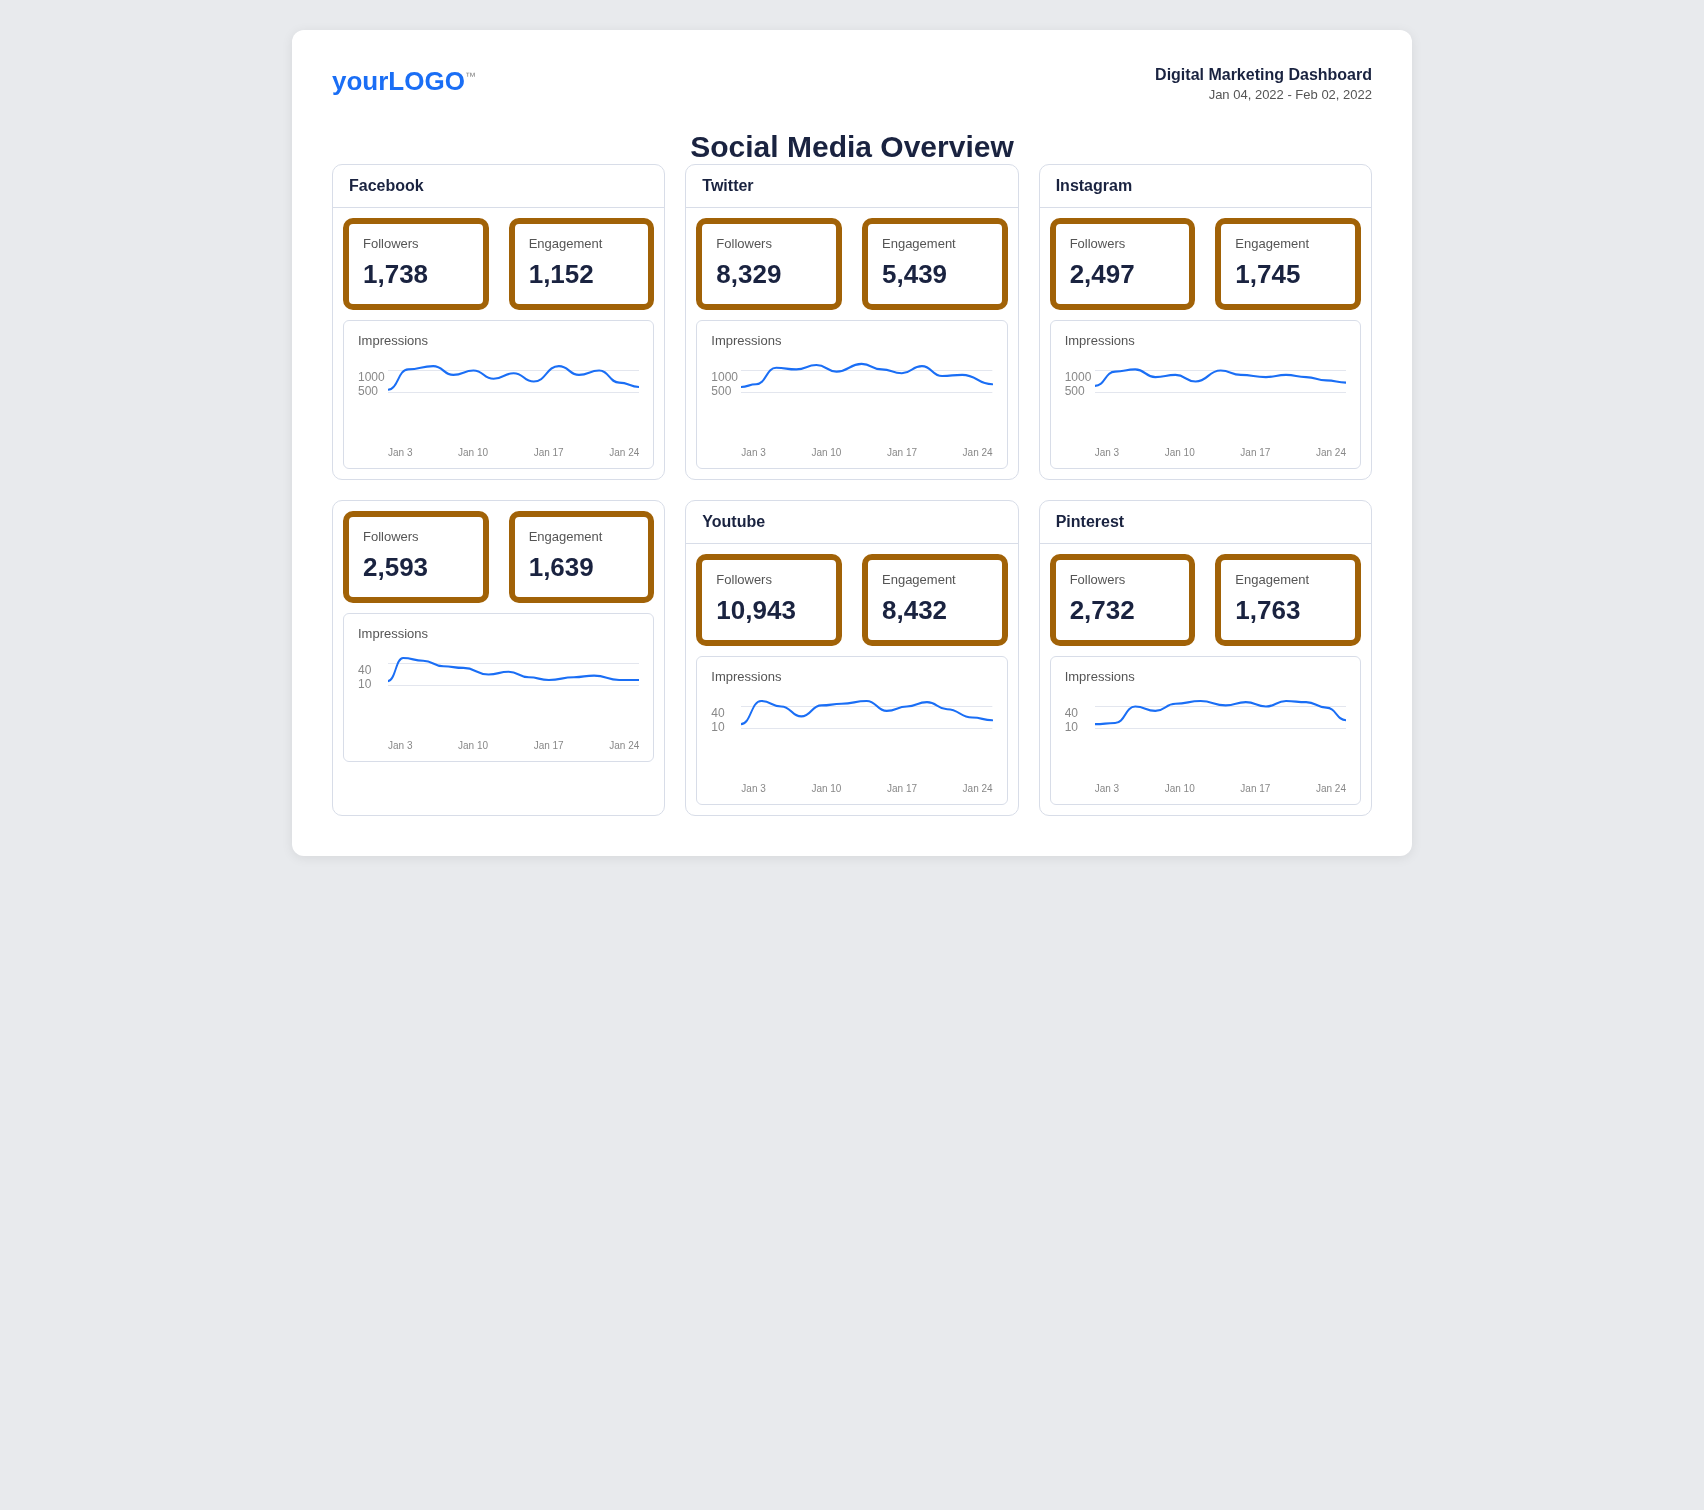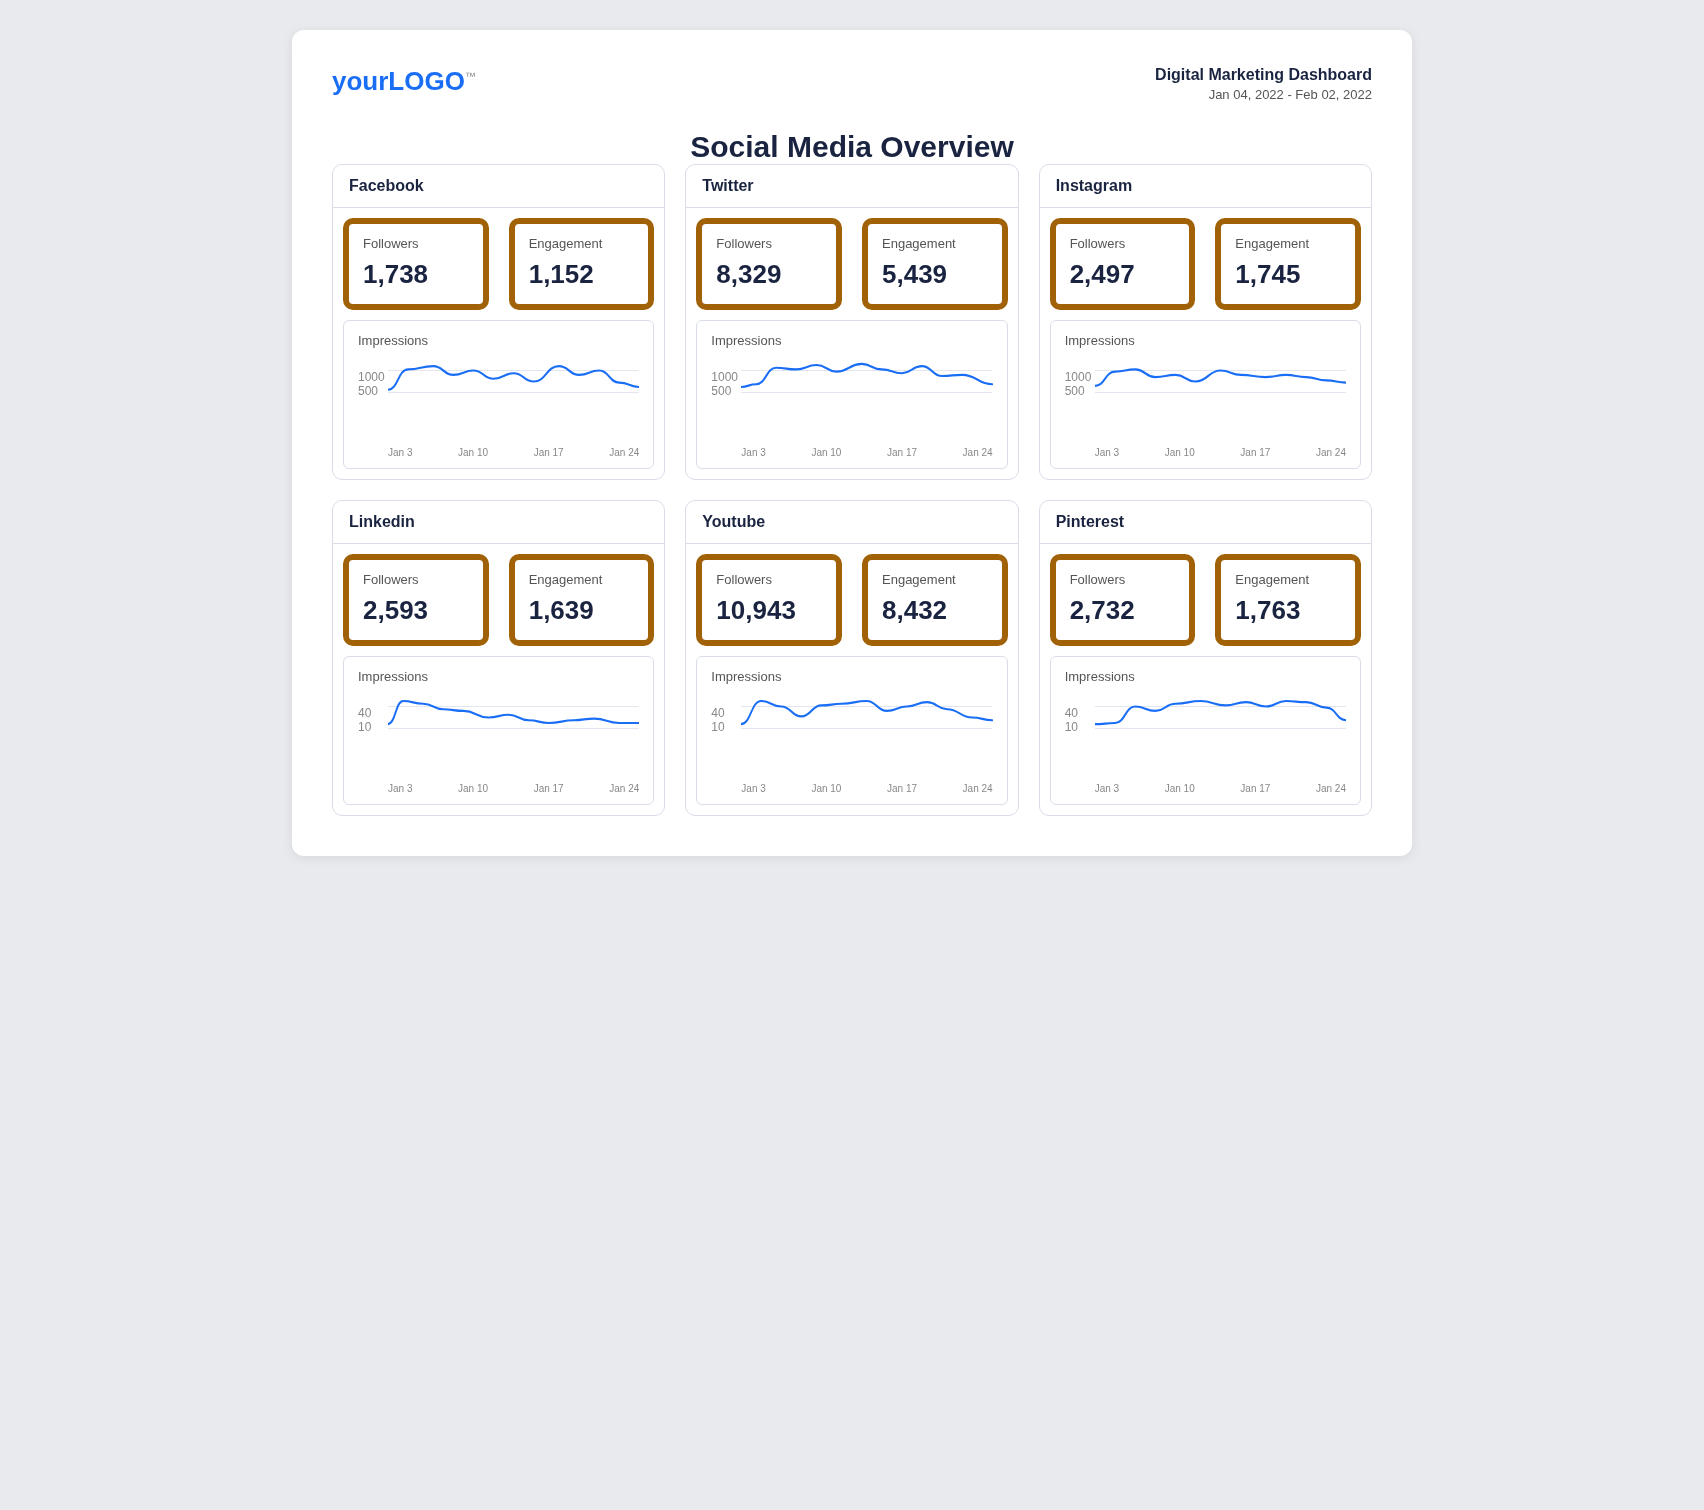--- a/index.html
+++ b/index.html
@@ -251,21 +251,20 @@
       </div>
       <div class="chart-x-labels">
         <span>Jan 3</span>
             <span>Jan 10</span>
             <span>Jan 17</span>
             <span>Jan 24</span>
       </div>
     </div>
   </div>
       <div class="platform-card">
-    <div class="platform-header">Linkedin</div>
     <div class="metrics-row">
       <div class="metric-box">
         <div class="metric-label">Followers</div>
         <div class="metric-value">2,593</div>
       </div>
       <div class="metric-box">
         <div class="metric-label">Engagement</div>
         <div class="metric-value">1,639</div>
       </div>
     </div>

